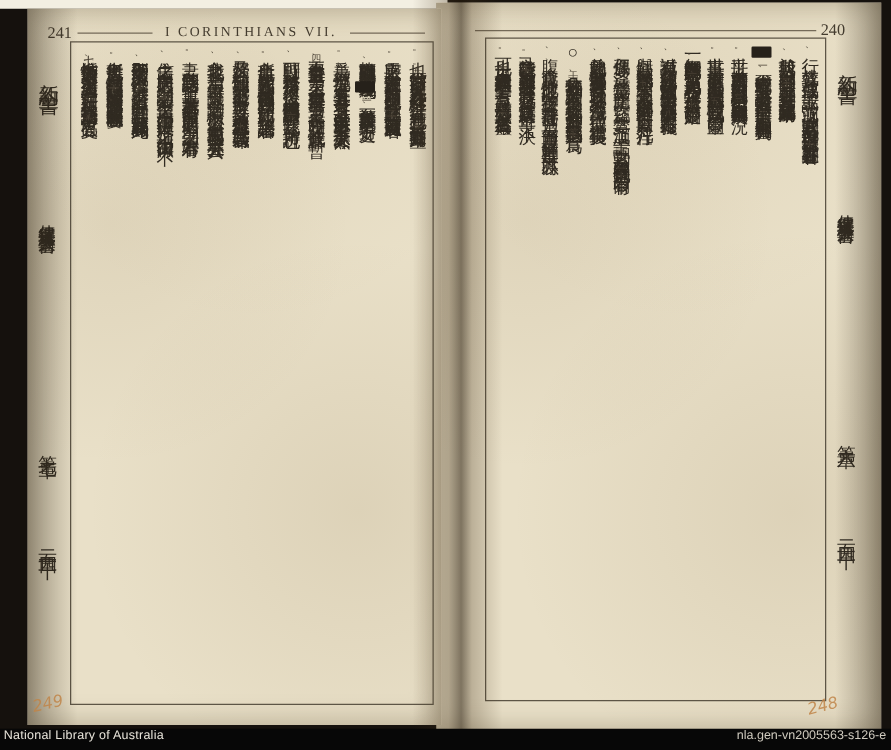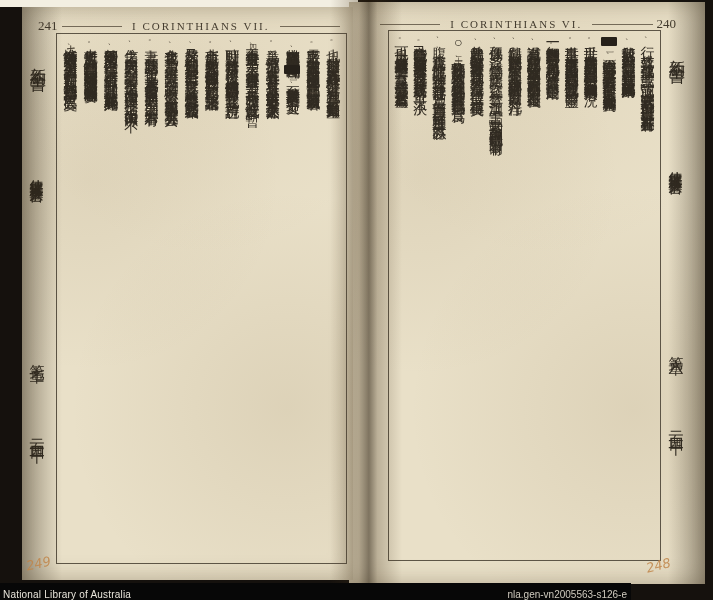--- a/index.html
+++ b/index.html
@@ -49,22 +49,22 @@
   .m-chapter{font-size:15px;letter-spacing:2px;}
   .m-folio{font-size:15px;letter-spacing:3px;}
   .strip-l{left:27px;}
   .strip-r{left:666px;}
 
   .handnum{position:absolute;color:#c08549;font-size:13px;opacity:.85;
            font-family:"DejaVu Sans", sans-serif;font-style:italic;}
   .hand-left{left:26px;top:556px;transform:rotate(-12deg);}
   .hand-right{left:646px;top:558px;transform:rotate(-14deg);}
 
-  .footerbar{position:absolute;left:0;top:583px;width:631px;height:17px;background:#070707;
-             display:flex;align-items:flex-end;justify-content:space-between;
+  .footerbar{position:absolute;left:0;top:583px;width:713px;height:17px;background:#070707;
+             display:flex;align-items:flex-start;justify-content:space-between;
              font-family:"Liberation Sans", sans-serif;font-size:10px;color:#e8e4da;}
   .footerbar .lib{padding-left:3px;letter-spacing:.2px;}
   .footerbar .iid{padding-right:4px;color:#cfcabe;}
 </style>
 </head>
 <body>
 
 <div class="stage">
   <div class="topsliver"></div>
 
@@ -74,21 +74,20 @@
 
   <div class="header header-left">
     <span class="pnum">241</span>
     <span class="rule"></span>
     <span class="title">I CORINTHIANS VII.</span>
     <span class="rule"></span>
   </div>
 
   <div class="header header-right">
     <span class="rule"></span>
-    <span class="title">I CORINTHIANS VI.</span>
     <span class="rule"></span>
     <span class="pnum">240</span>
   </div>
 
   <div class="tblock tblock-left">
     <div class="cols">
         <div class="col">也<span class="punc">。</span><span class="vnum">十八</span>爾當避淫行<span class="punc">。</span>人凡所行之罪乃在身外<span class="punc">、</span>惟行淫者<span class="punc">、</span>乃犯其己之身<span class="punc">。</span><span class="vnum">十九</span>豈不知爾身乃聖</div>
         <div class="col">靈之殿乎<span class="punc">。</span>夫聖靈在於爾裏<span class="punc">、</span>爾乃由神而受之也<span class="punc">。</span>爾且非屬於己<span class="punc">、</span><span class="vnum">二十</span>蓋爾乃以價見買者<span class="punc">、</span></div>
         <div class="col">故宜以爾身以爾靈歸榮於神<span class="punc">、</span>此皆屬神也<span class="punc">。</span><span class="chapbox">第七章</span><span class="vnum">一</span>至於爾所書於我之事<span class="punc">、</span>男不近女</div>
         <div class="col">爲善<span class="punc">。</span><span class="vnum">二</span>惟免邪淫<span class="punc">、</span>夫可各有其妻<span class="punc">、</span>女可各有其夫<span class="punc">。</span><span class="vnum">三</span>夫當以所宜之分予妻<span class="punc">、</span>妻之予夫亦然<span class="punc">。</span></div>

